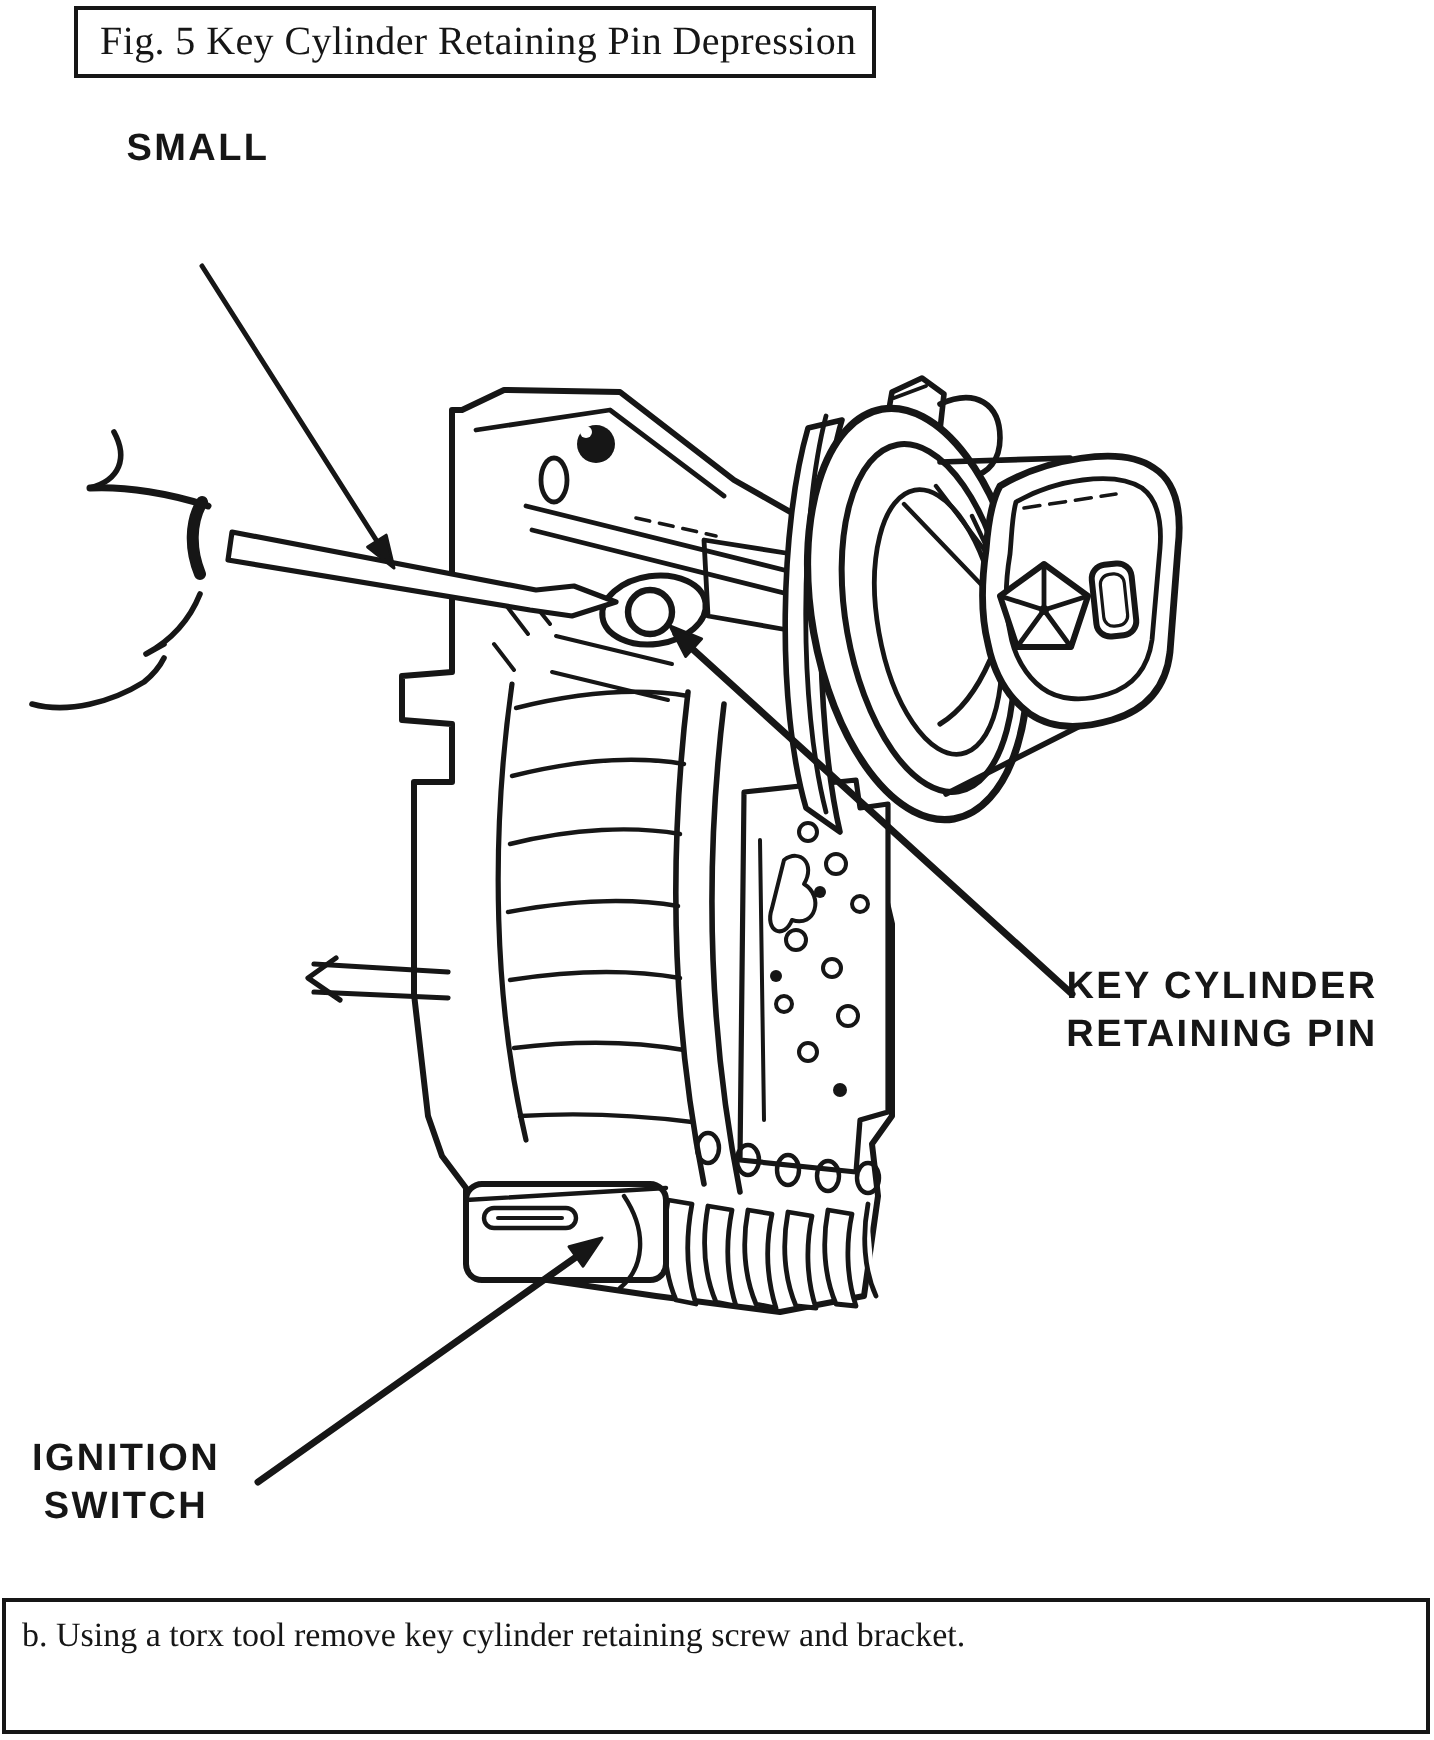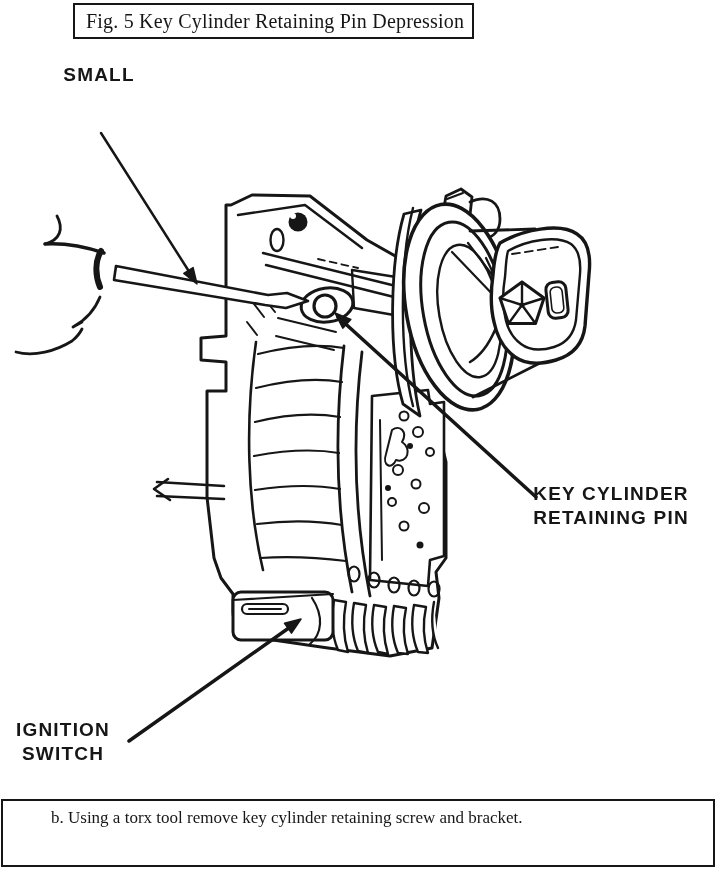--- a/index.html
+++ b/index.html
@@ -7,39 +7,39 @@
   html,body { margin:0; padding:0; }
   body { background:#888; }
   .page {
     position:relative; width:717px; height:870px;
     background:var(--paper); overflow:hidden;
     font-family:"Liberation Serif", serif; color:var(--ink);
   }
   .title-box {
     position:absolute; left:37px; top:3px; width:401px; height:36px;
     border:2px solid var(--ink); display:flex; align-items:center;
-    padding-left:11px; background:var(--paper);margin-left:36px;
+    padding-left:11px; background:var(--paper);
   }
   .title-box span { font-size:20px; letter-spacing:.2px; white-space:nowrap; }
   .diagram-svg { position:absolute; left:0; top:0; width:717px; height:870px; color:var(--ink); }
   .caption-label {
     position:absolute; text-align:center;
     font-family:"Liberation Sans", sans-serif; font-weight:700;
     font-size:19px; line-height:24px; letter-spacing:1.2px; color:var(--ink);
     white-space:nowrap;
   }
   .lbl-screwdriver { left:9px;  top:63px;  width:180px; }
   .lbl-pin        { left:528px; top:482px; width:166px; }
   .lbl-ignition   { left:4px;   top:718px; width:118px; }
   .notes-box {
     position:absolute; left:1px; top:799px; width:714px; height:68px;
     border:2px solid var(--ink); background:var(--paper);
     padding:4px 8px 0 8px;
   }
-  .notes-box .note-line { font-size:17px; line-height:25px; white-space:nowrap;margin-left:40px; }
+  .notes-box .note-line { font-size:17px; line-height:25px; white-space:nowrap; }
 </style>
 </head>
 <body>
 
 <div class="page">
 
   <svg class="diagram-svg" viewBox="0 0 717 870" fill="none" stroke="currentColor" stroke-linecap="round" stroke-linejoin="round">
 
     <g>
       <path fill="#fff" stroke-width="3" d="M231,205 L252,195 L310,196 L367,240 L404,261 L404,420 L438,428 L446,462 L446,558

